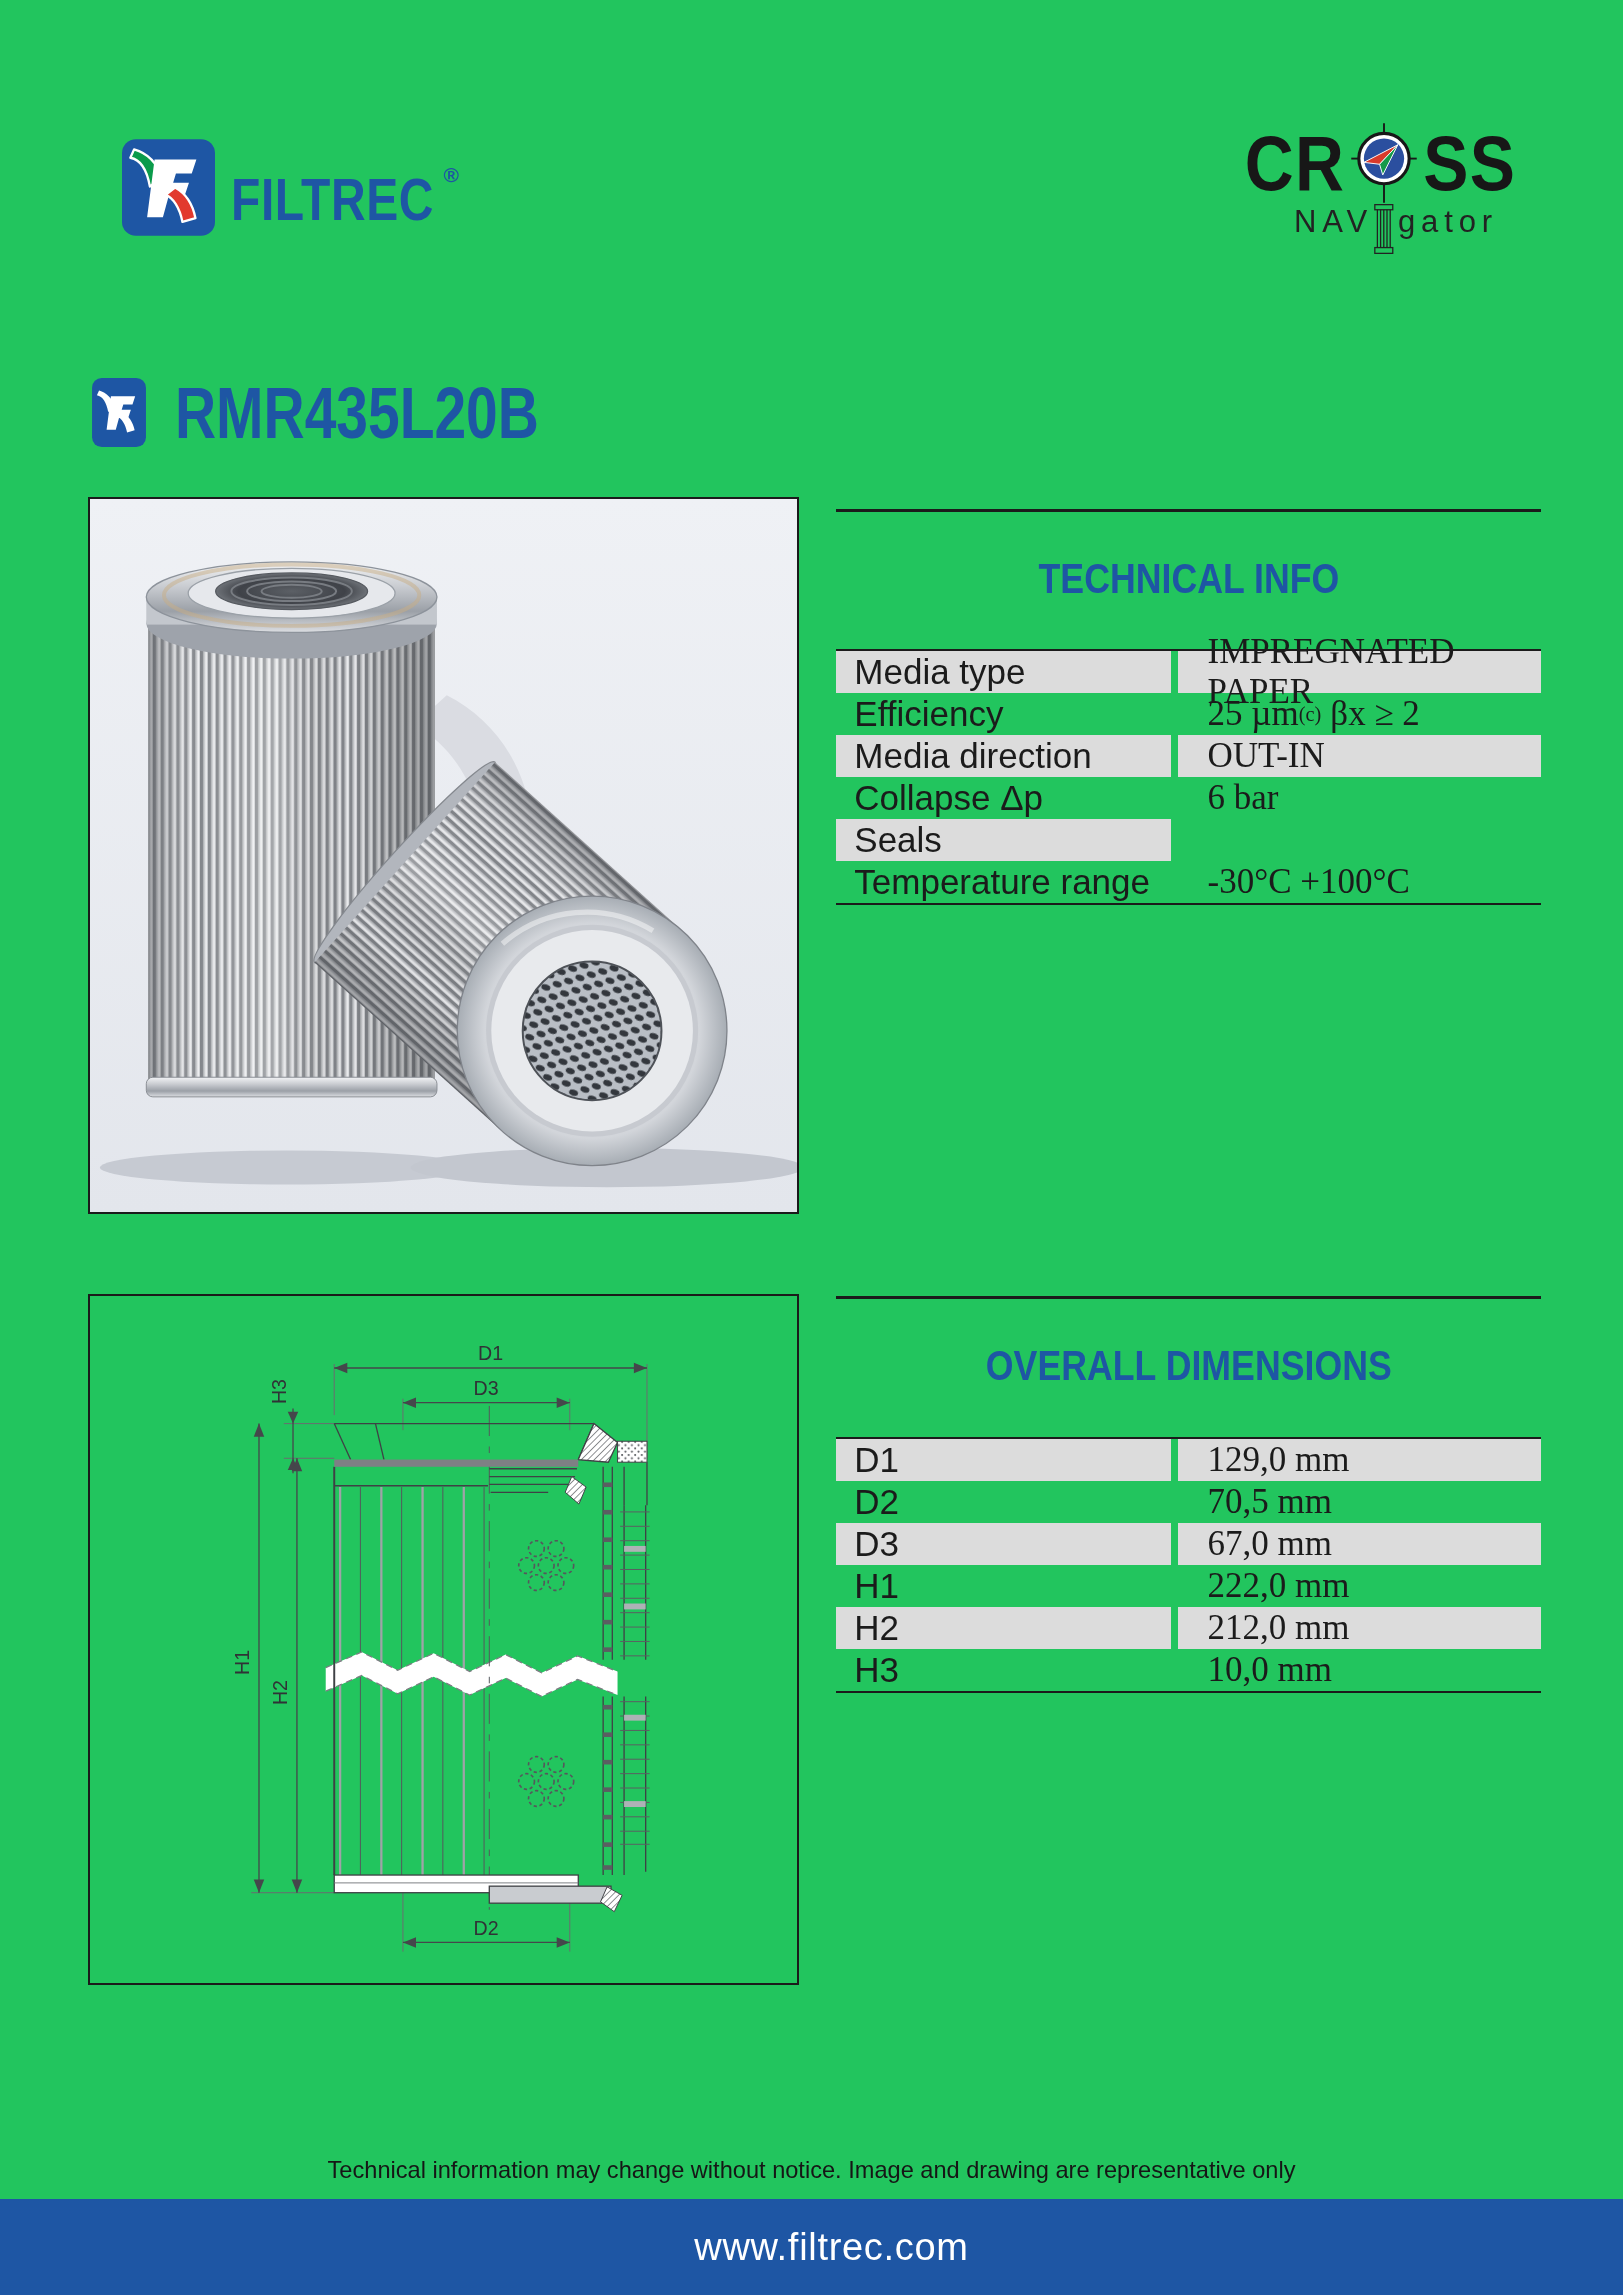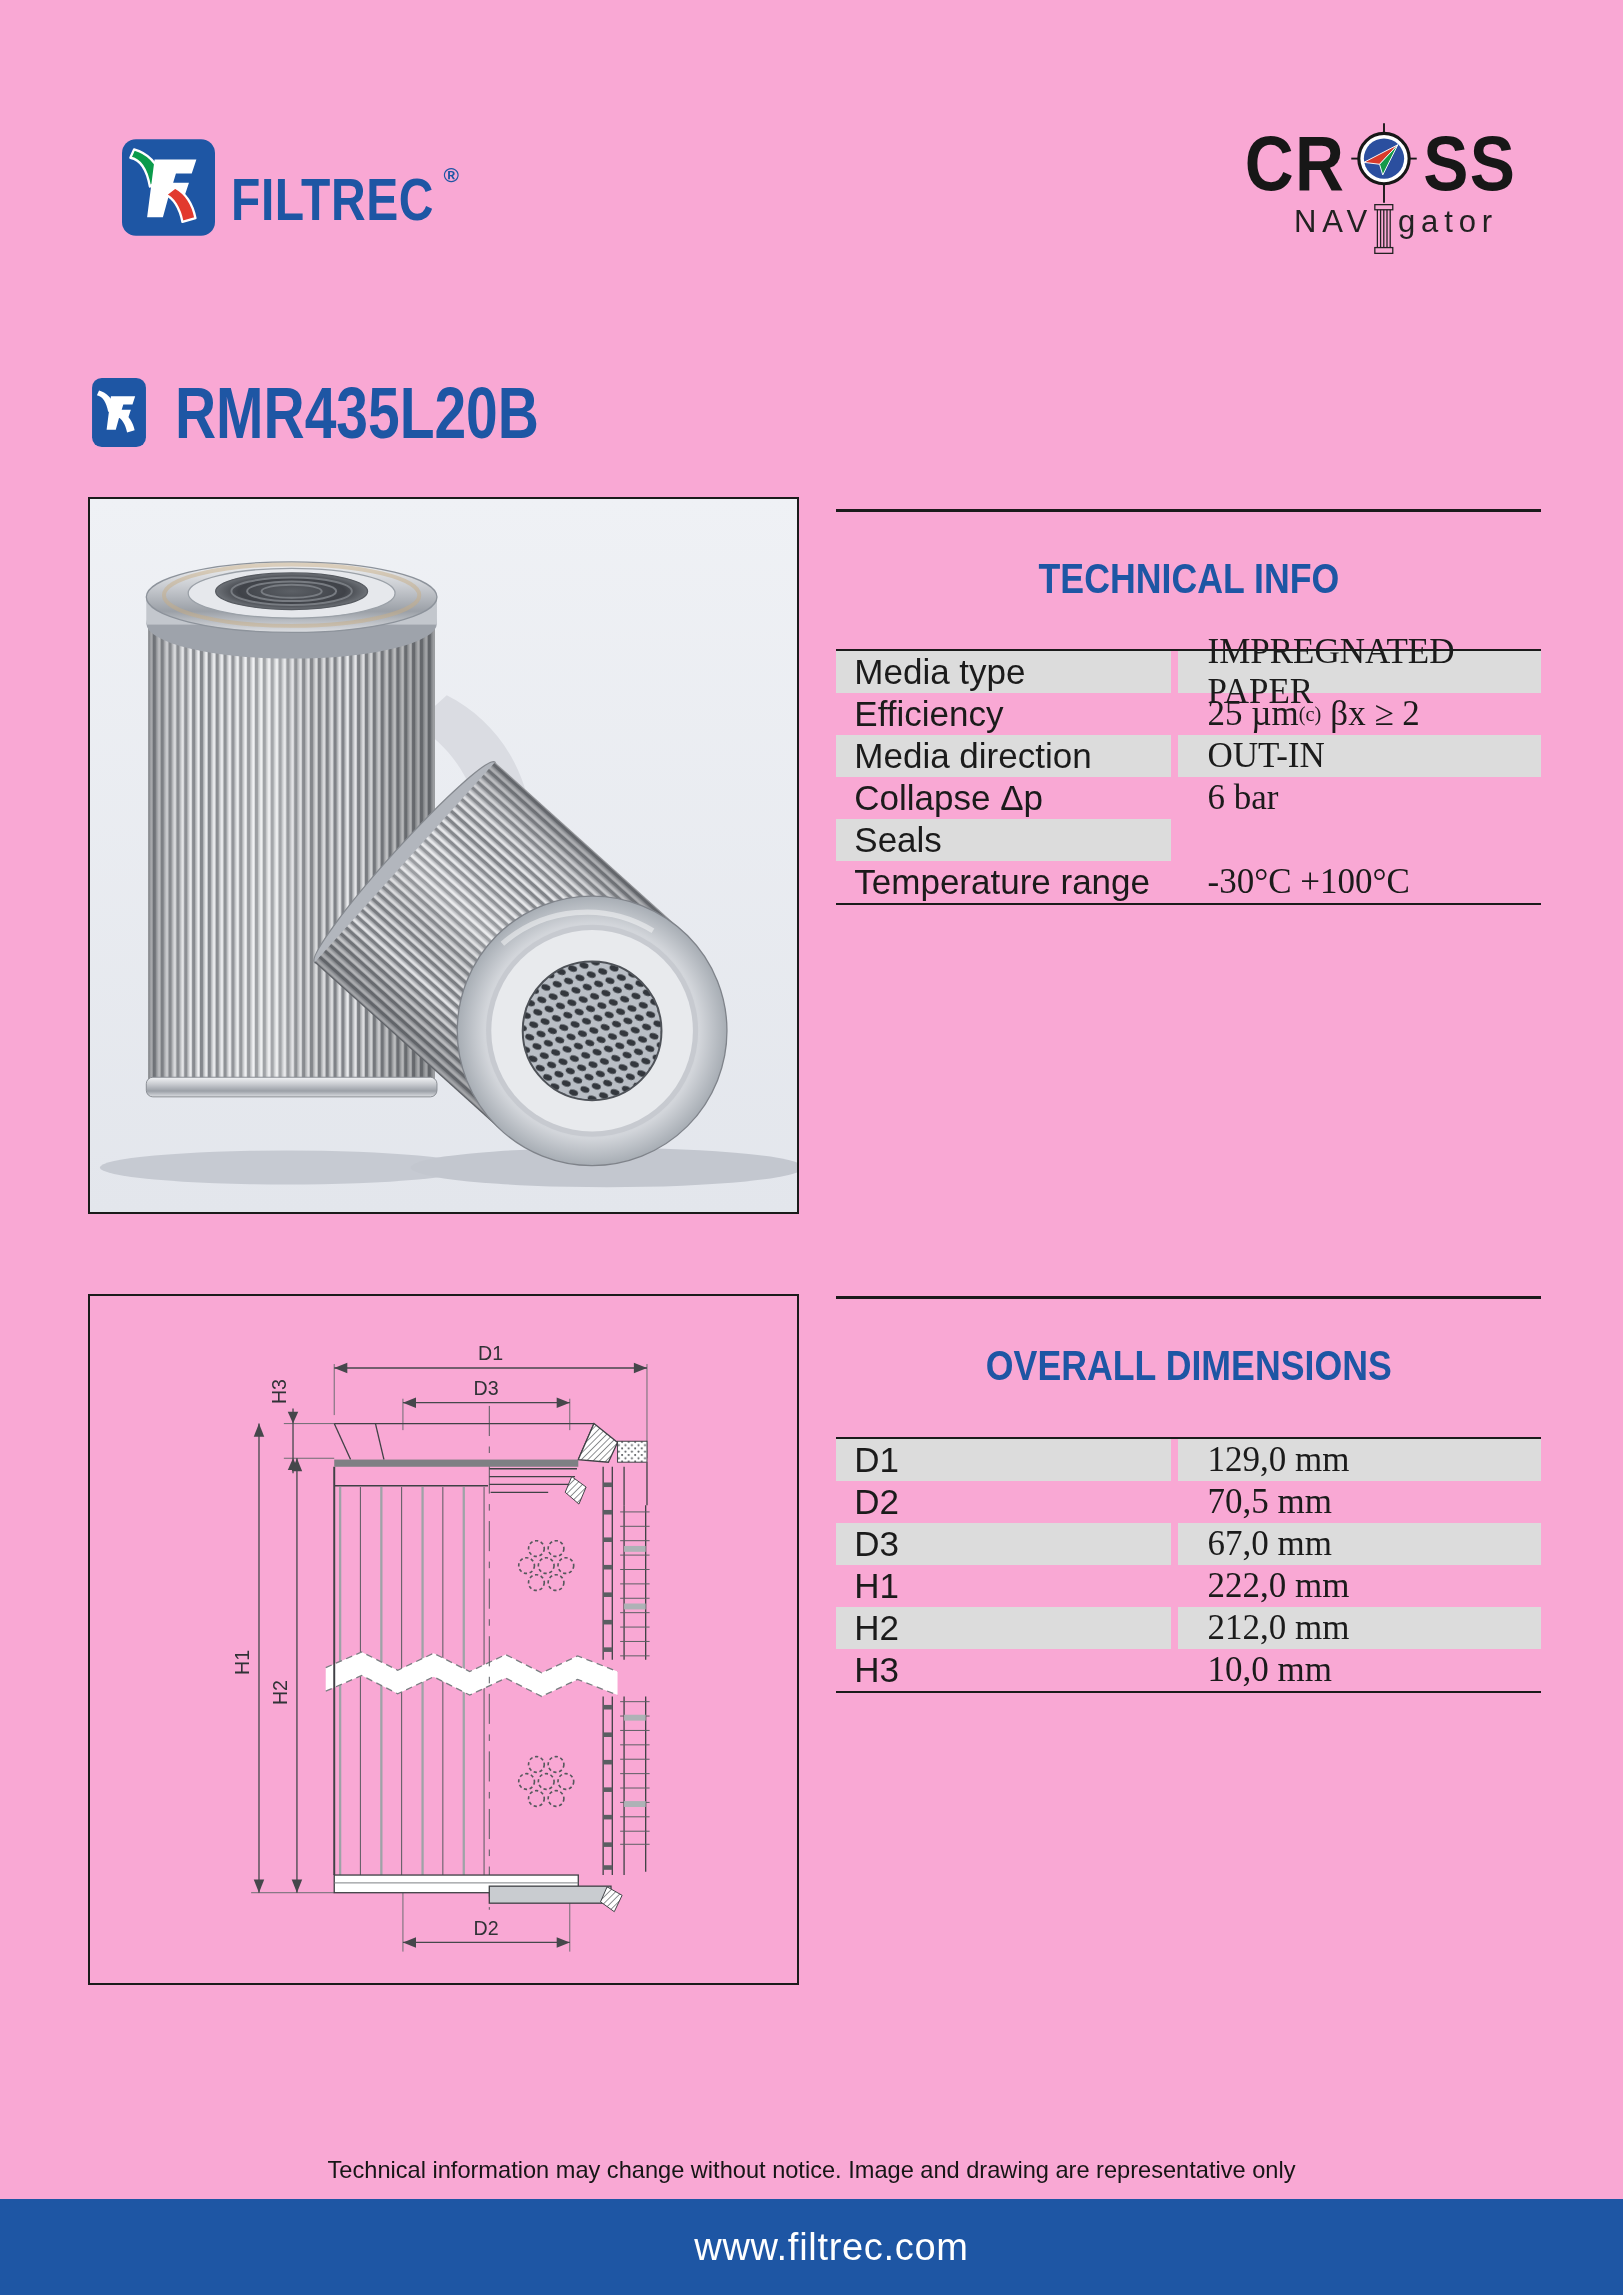--- a/index.html
+++ b/index.html
@@ -3,21 +3,21 @@
 <meta charset="utf-8">
 <style>
   :root{
     --blue:#1e56a4;
     --ink:#1b1b1b;
     --row-gray:#dcdcdc;
     --line:#1b1b1b;
   }
   html,body{margin:0;padding:0;background:#888;}
   .page{
-    position:relative;width:1623px;height:2295px;background:#f9a8d4;
+    position:relative;width:1623px;height:2295px;background:#22c55e;
     font-family:"Liberation Sans", sans-serif;color:var(--ink);overflow:hidden;
   }
   
   .filtrec-logo{position:absolute;left:122px;top:126px;display:flex;align-items:center;gap:15.7px;}
   .filtrec-logo svg.mark{width:93px;height:97px;display:block;}
   .wordmark{font-size:60px;font-weight:bold;color:var(--blue);line-height:97px;white-space:nowrap;}
   .wordmark .wm-text{display:inline-block;transform:scaleX(.80);transform-origin:left center;letter-spacing:0.7px;}
   .wordmark sup{font-size:21px;vertical-align:38px;margin-left:-41px;}
   .cross-logo{position:absolute;left:1249px;top:122px;width:262px;display:flex;flex-direction:column;align-items:center;}
   .cross-line1{display:flex;align-items:center;height:82px;}

